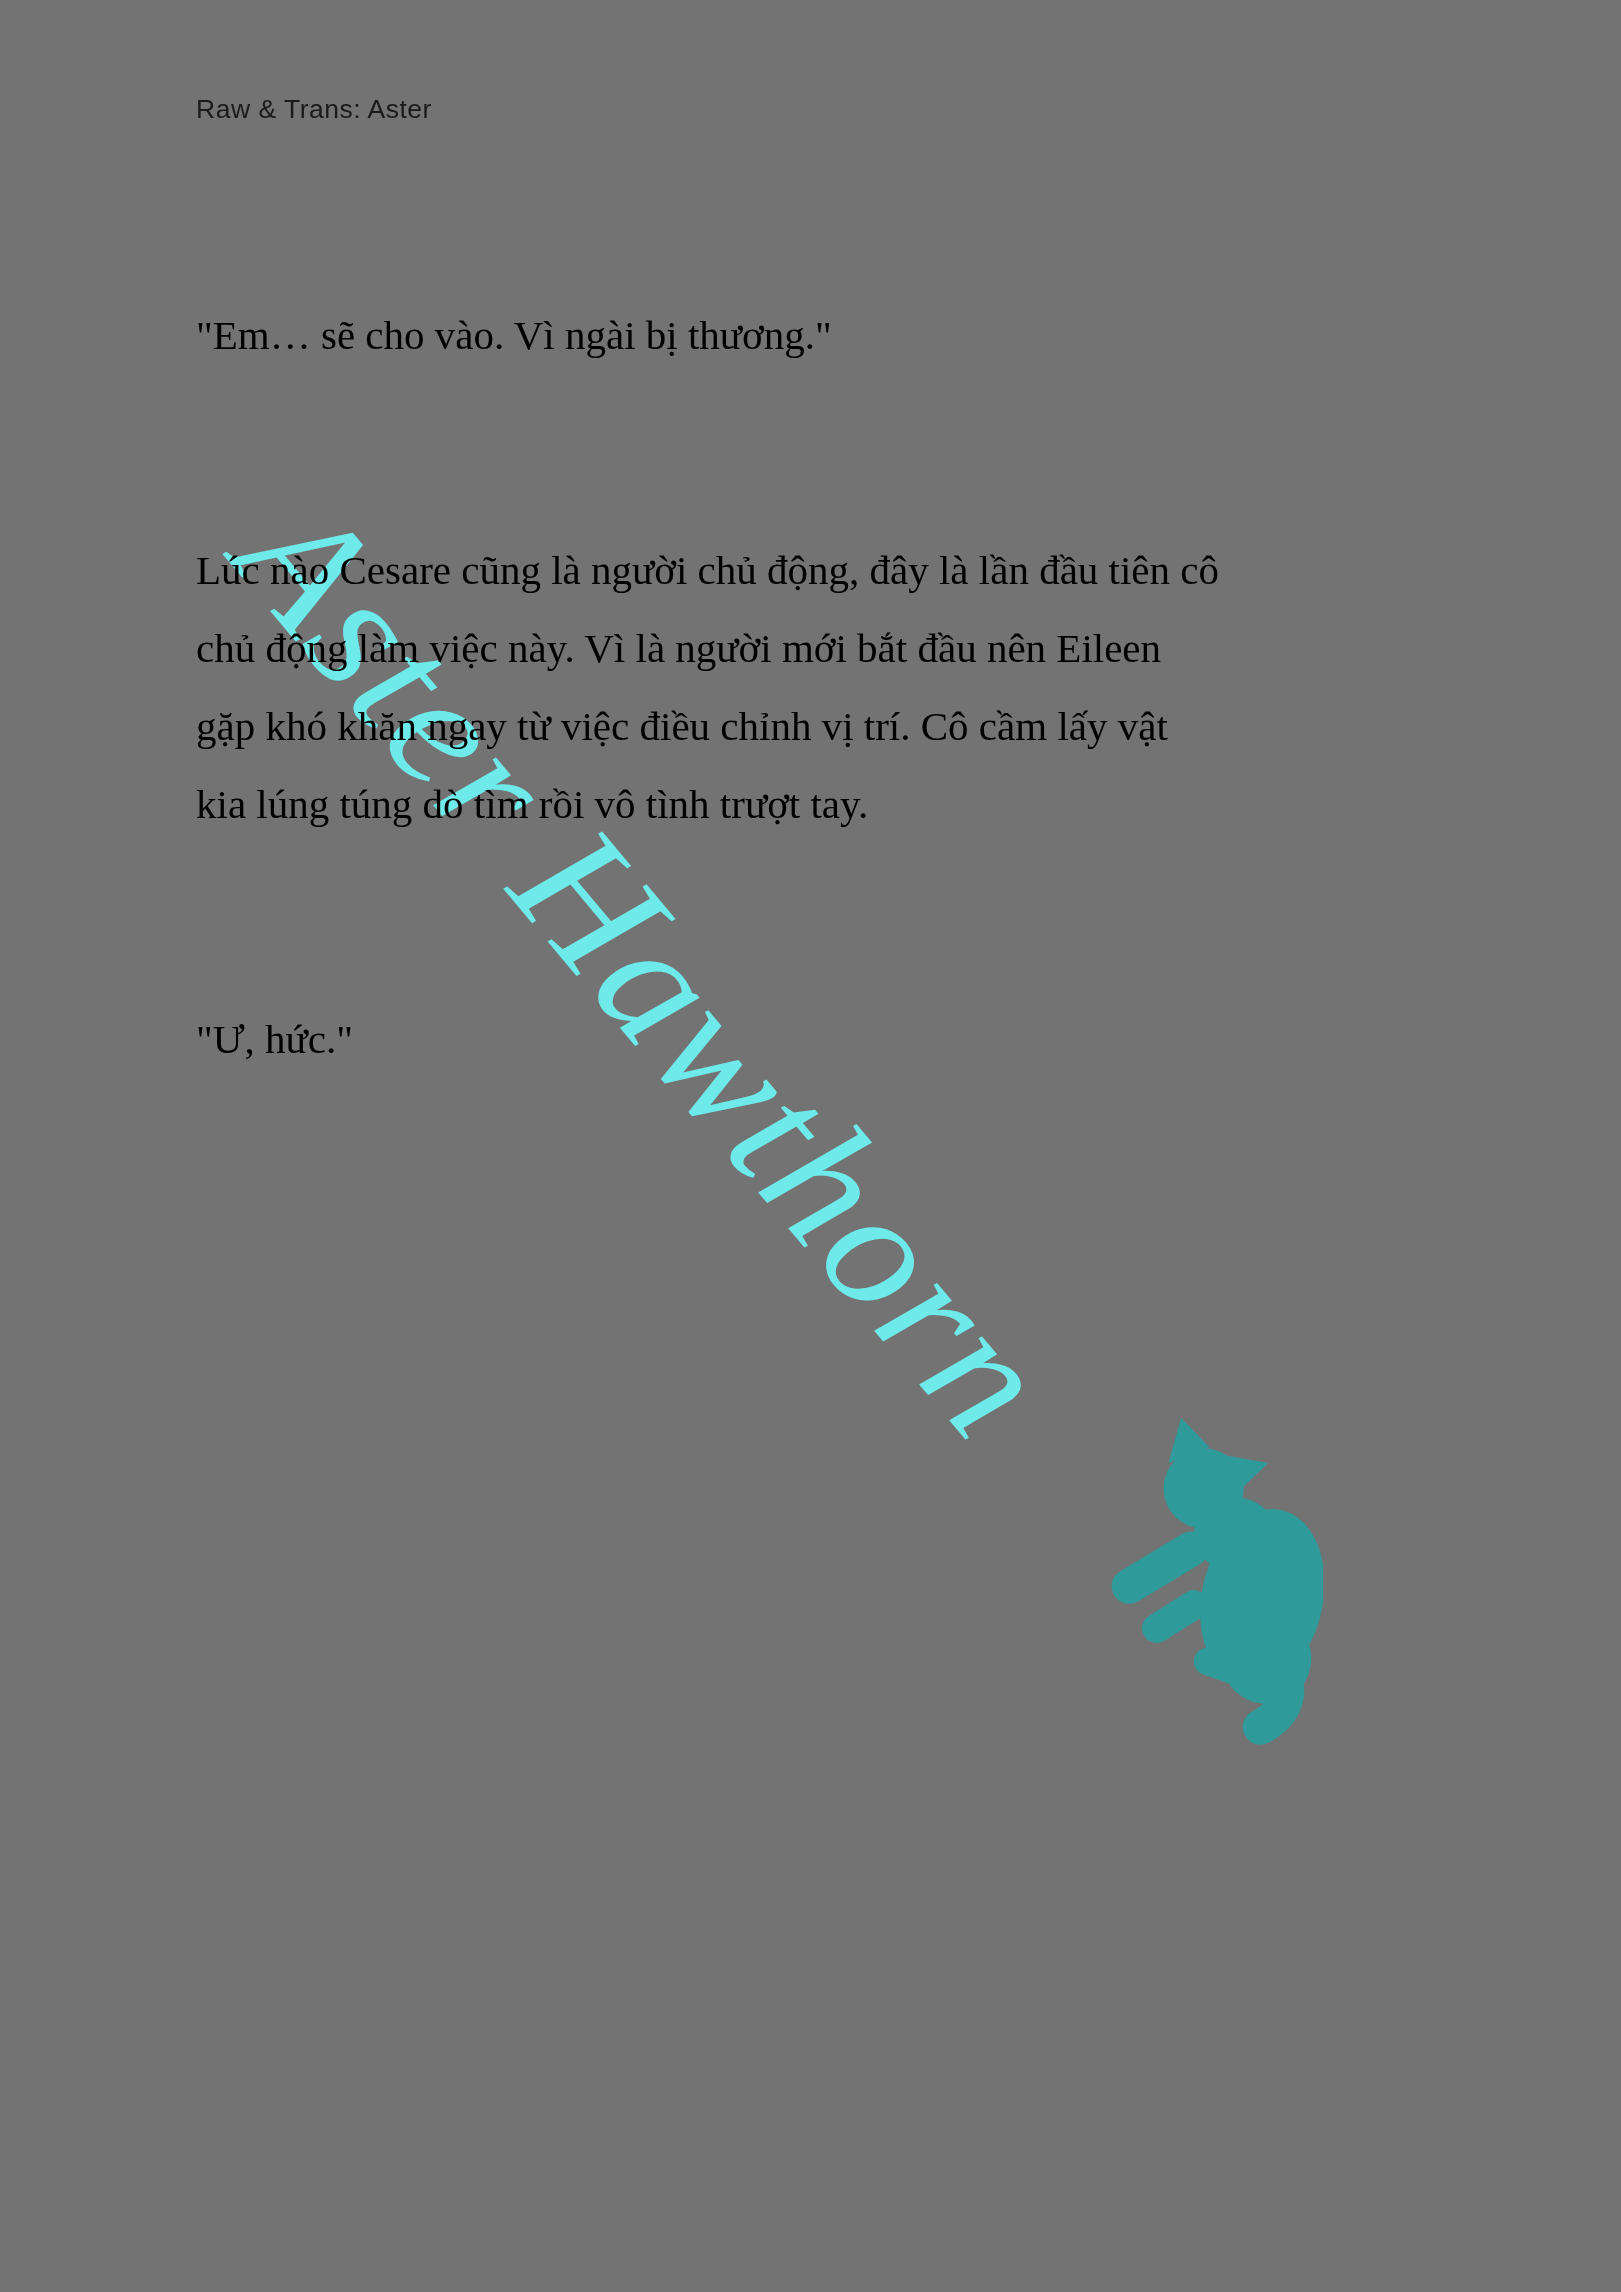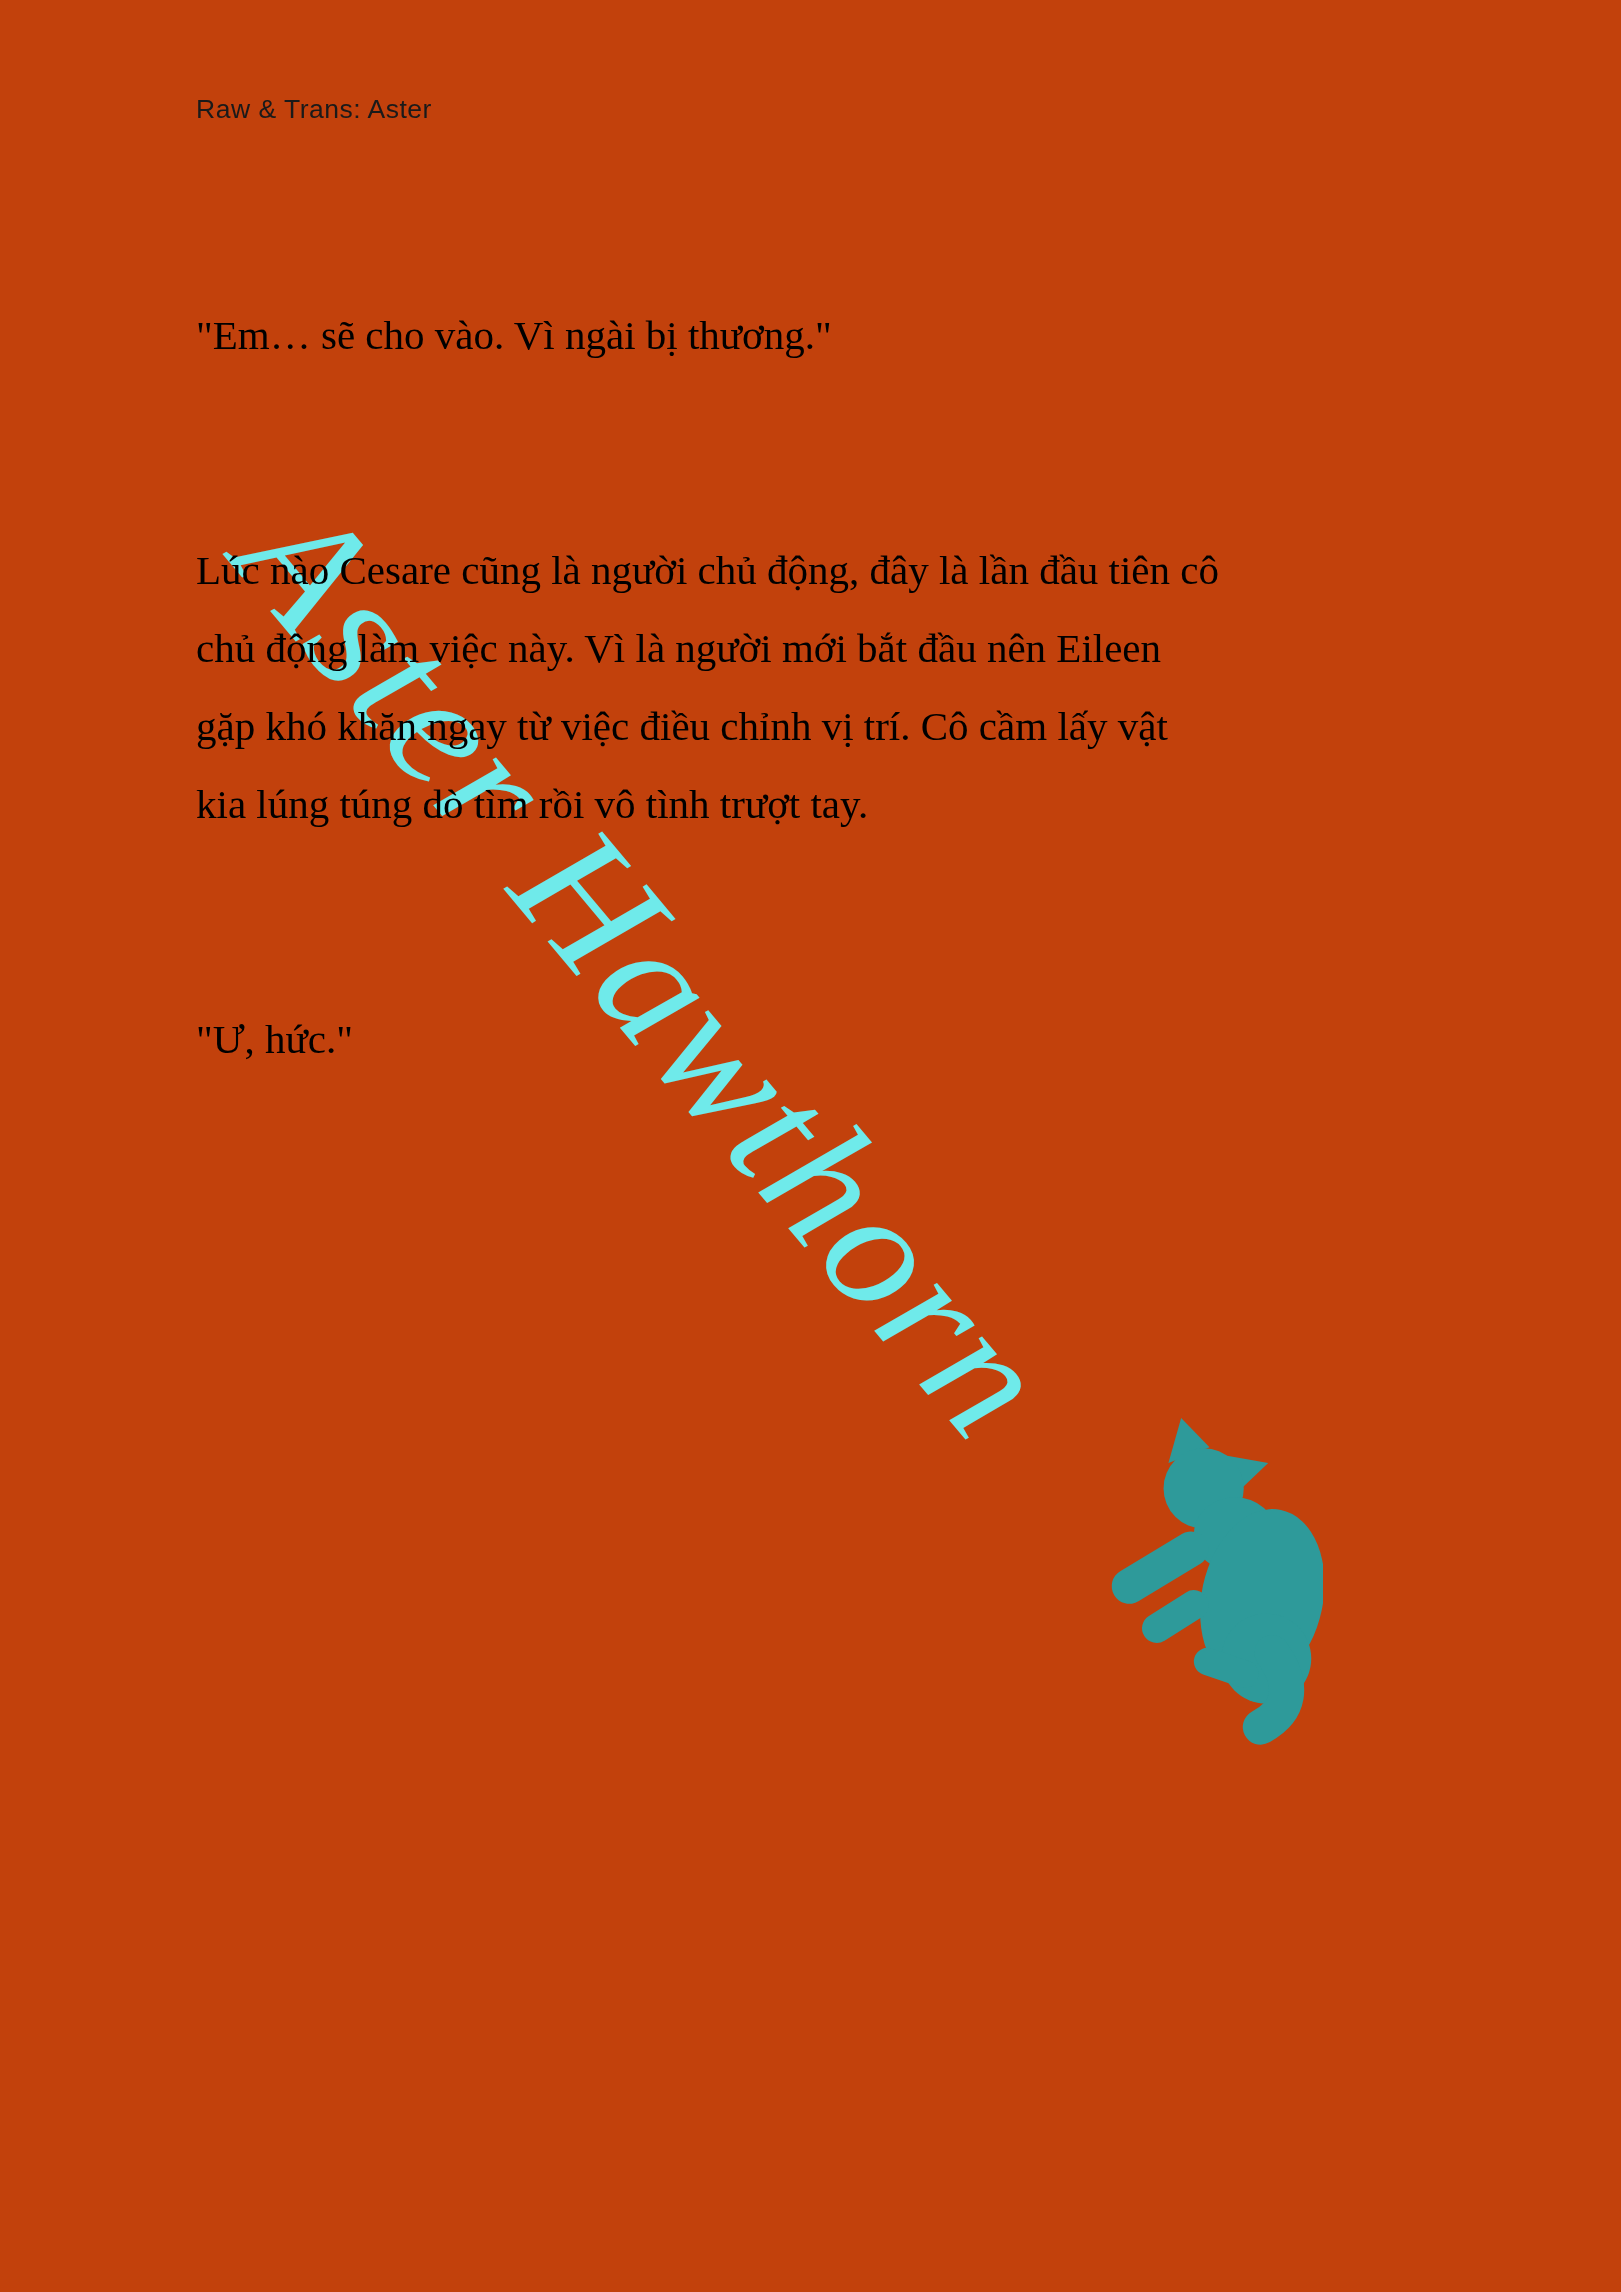--- a/index.html
+++ b/index.html
@@ -10,21 +10,21 @@
   html, body {
     margin: 0;
     padding: 0;
     background: #e8e8e8;
   }
   .page {
     position: relative;
     width: 1621px;
     height: 2293px;
     margin: 0 auto;
-    background: #c2410c;
+    background: #737373;
     overflow: hidden;
     font-family: "Liberation Serif", serif;
     color: var(--text);
   }
   .credit {
     position: absolute;
     left: 196px;
     top: 94px;
     z-index: 3;
     font-family: "Liberation Sans", sans-serif;

